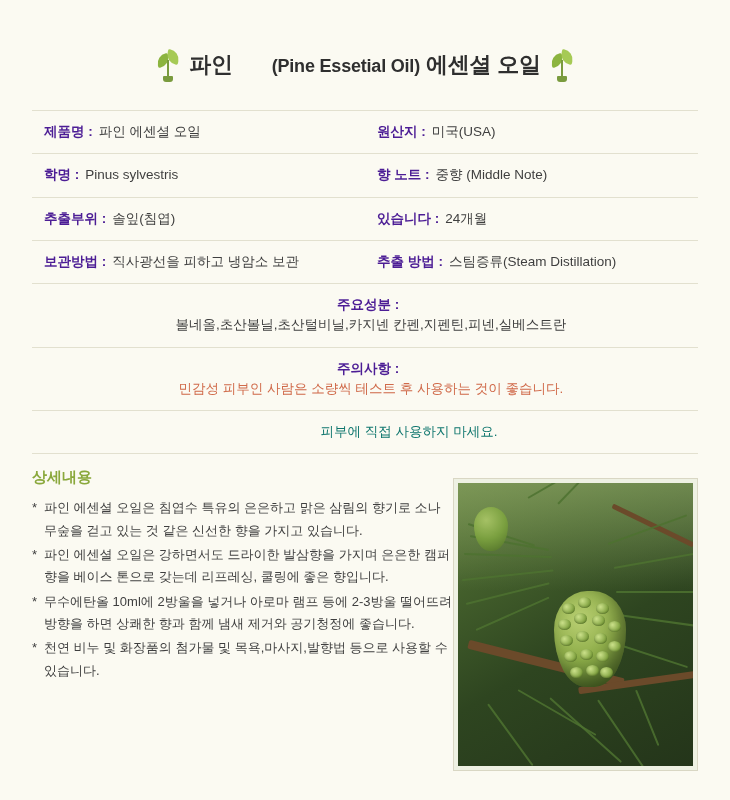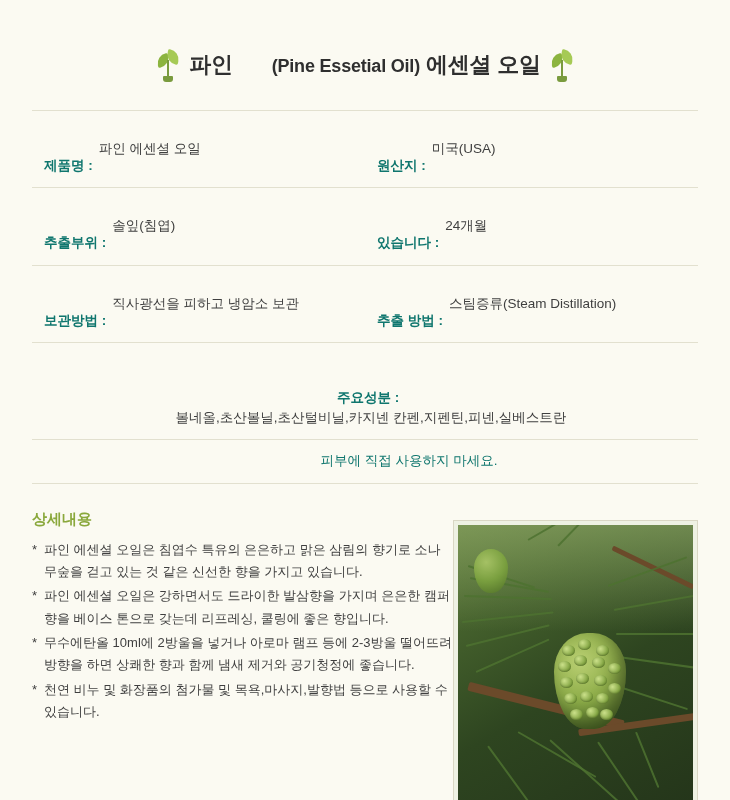--- a/index.html
+++ b/index.html
@@ -64,30 +64,30 @@
   .cell{
     display:flex;
     align-items:center;
     padding:11px 0 11px 12px;
     font-size:13.5px;
     line-height:1.5;
     box-sizing:border-box;
   }
   .cell.half{width:50%;}
   .cell.full{width:100%;flex-direction:column;}
-  .lbl{color:#0f766e;font-weight:bold;margin-right:6px;white-space:nowrap;margin-top:34px;}
+  .lbl{color:#4c1d95;font-weight:bold;margin-right:6px;white-space:nowrap;}
   .val{color:#3f3f3f;text-align:right;}
   .row.warn{border-bottom:1px solid #e2e0cf;}
   .row.warn .val{color:#d06a4a;}
   .row.warn2{border-bottom:1px solid #e2e0cf;}
   .row.warn2 .val{color:#0f766e;padding-left:76px;}
 
   
   .details{
-    margin:26px 32px 0 32px;
+    margin:14px 32px 0 32px;
     display:flex;
     align-items:flex-start;
   }
   .details-text{flex:1;}
   .details-head{
     color:#8aa83c;
     font-size:15px;
     font-weight:bold;
     margin-bottom:10px;
   }
@@ -186,20 +186,30 @@
       <div class="cell half">
         <span class="lbl">제품명 :</span>
         <span class="val">파인 에센셜 오일</span>
       </div>
       <div class="cell half">
         <span class="lbl">원산지 :</span>
         <span class="val">미국(USA)</span>
       </div>
     </div>
 
+    <div class="row">
+      <div class="cell half">
+        <span class="lbl">학명 :</span>
+        <span class="val">Pinus sylvestris</span>
+      </div>
+      <div class="cell half">
+        <span class="lbl">향 노트 :</span>
+        <span class="val">중향 (Middle Note)</span>
+      </div>
+    </div>
 
     <div class="row">
       <div class="cell half">
         <span class="lbl">추출부위 :</span>
         <span class="val">솔잎(침엽)</span>
       </div>
       <div class="cell half">
         <span class="lbl">있습니다 :</span>
         <span class="val">24개월</span>
       </div>
@@ -216,20 +226,26 @@
       </div>
     </div>
 
     <div class="row">
       <div class="cell full">
         <span class="lbl">주요성분 :</span>
         <span class="val">볼네올,초산볼닐,초산털비닐,카지넨 칸펜,지펜틴,피넨,실베스트란</span>
       </div>
     </div>
 
+    <div class="row warn">
+      <div class="cell full">
+        <span class="lbl">주의사항 :</span>
+        <span class="val">민감성 피부인 사람은 소량씩 테스트 후 사용하는 것이 좋습니다.</span>
+      </div>
+    </div>
 
     <div class="row warn2">
       <div class="cell full">
         <span class="val">피부에 직접 사용하지 마세요.</span>
       </div>
     </div>
 
   </div>
 
   <div class="details">

